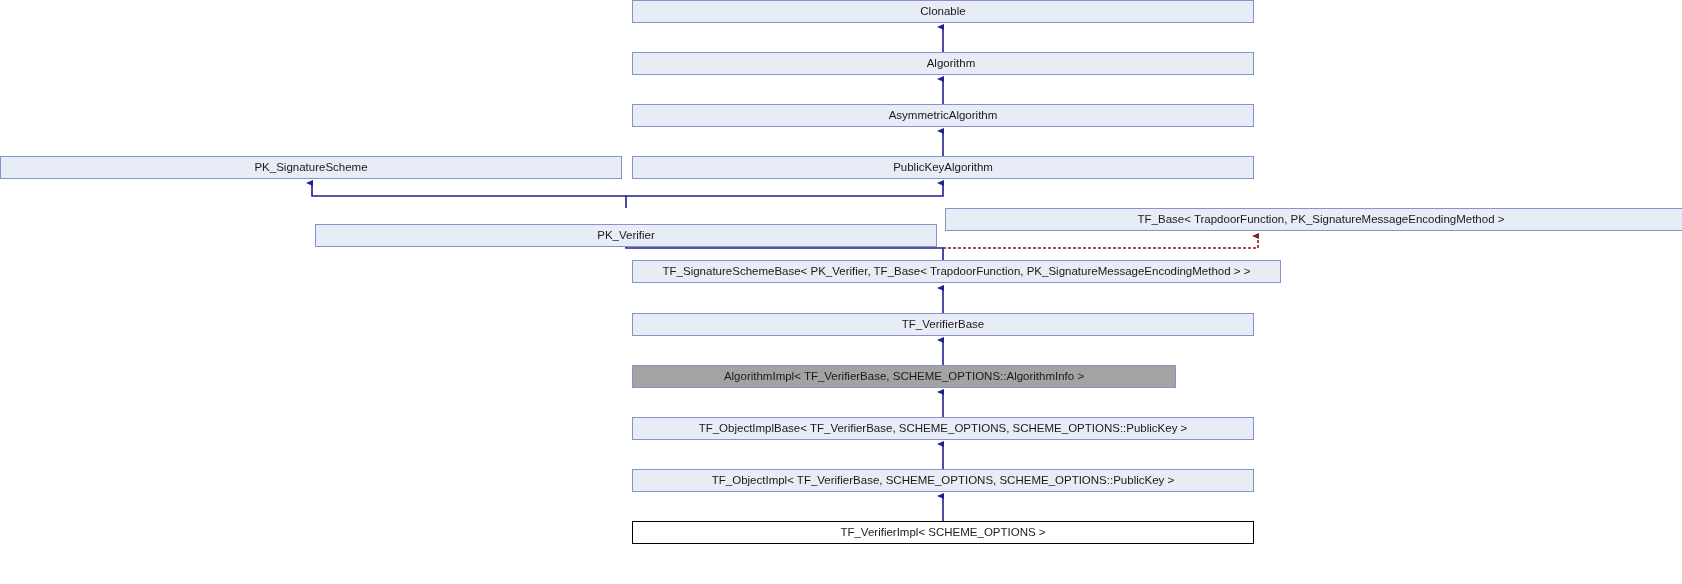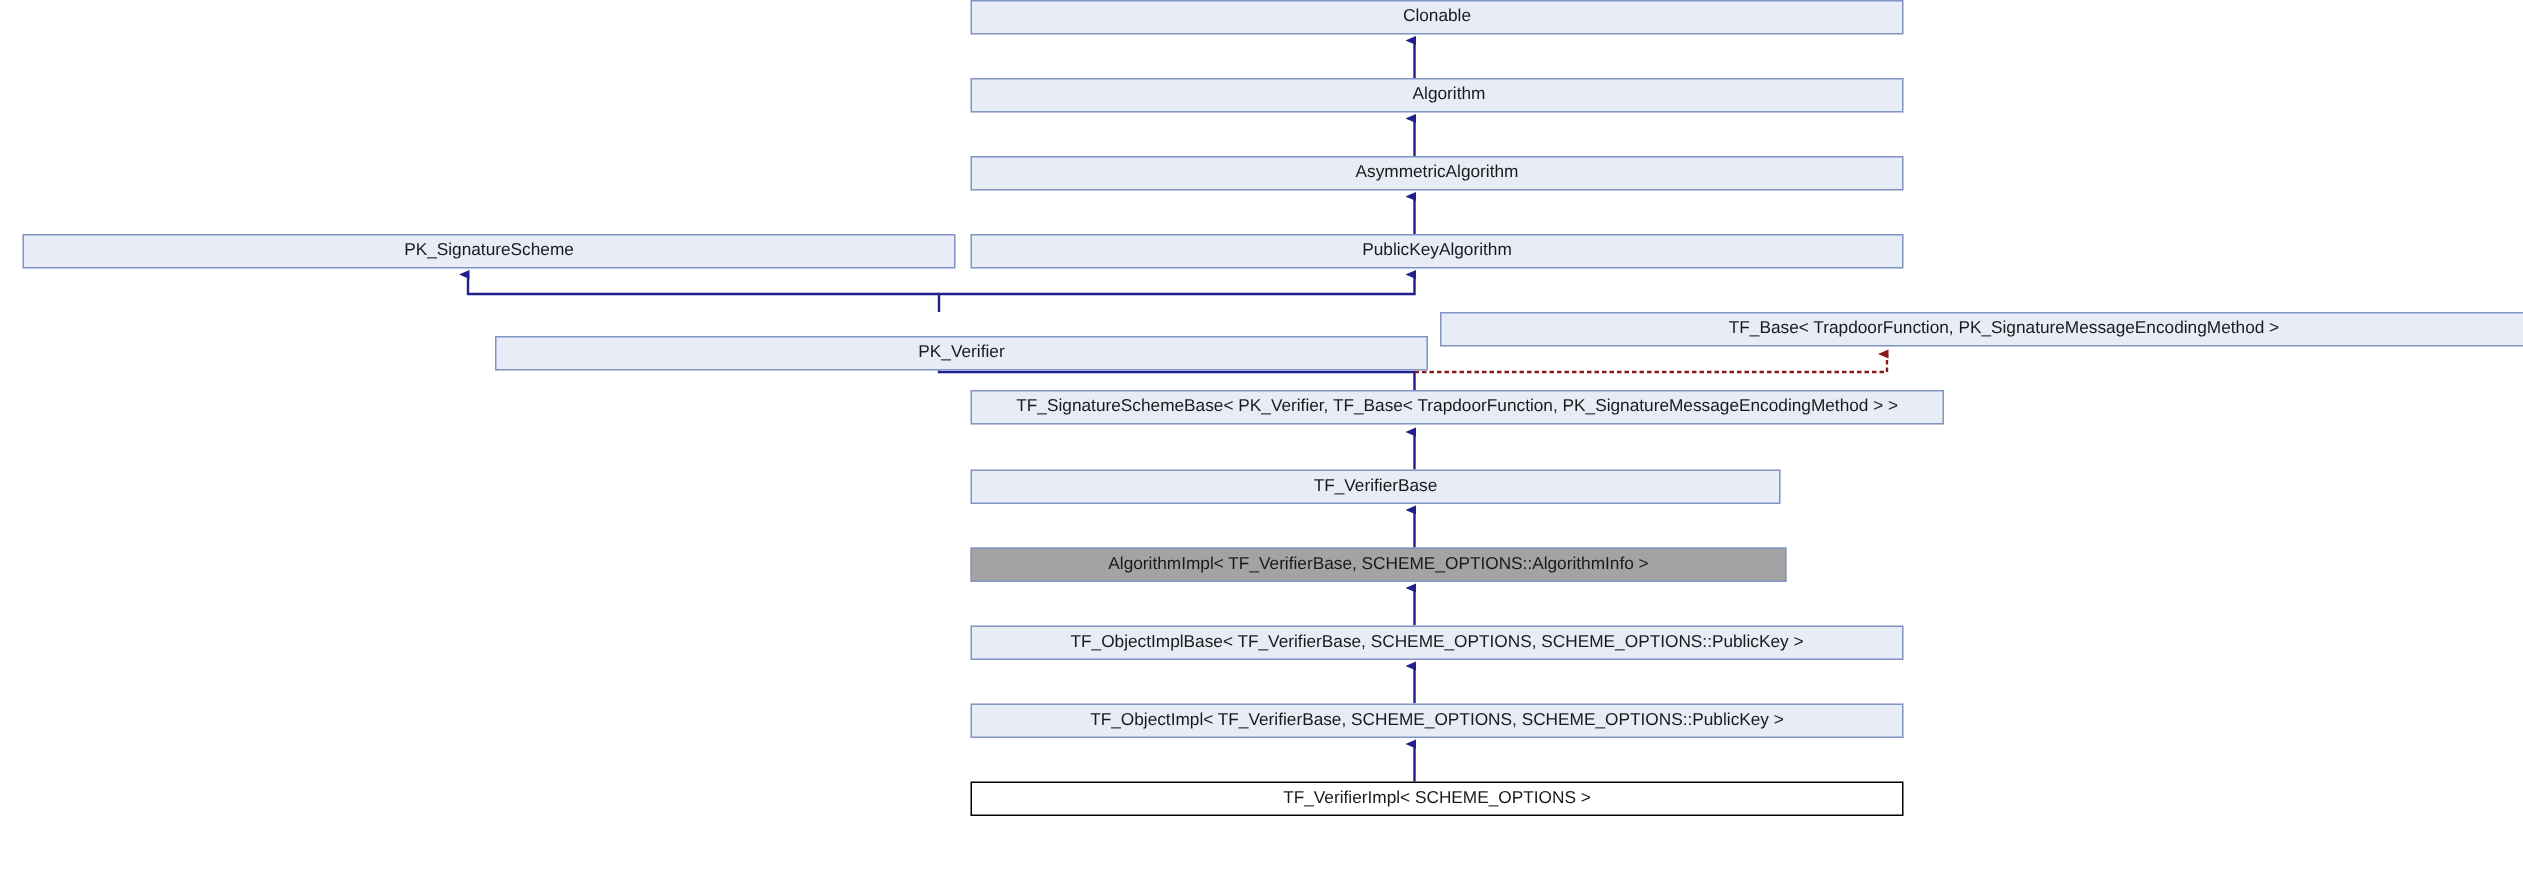--- a/index.html
+++ b/index.html
@@ -33,21 +33,20 @@
     line-height: 21px;
     background: #e7ecf6;
     border: 1px solid #8295c6;
     color: #1a1a1a;
     font-size: 11.5px;
     text-align: center;
     white-space: nowrap;
     overflow: hidden;
     letter-spacing: 0px;
     z-index: 2;
-    margin-left: 15px;
   }
   .node.current {
     background: #ffffff;
     border: 1px solid #000000;
   }
   .node-label {
     display: block;
     width: 100%;
     pointer-events: none;
   }
@@ -141,21 +140,21 @@
   </div>
 
   <div class="node" style="left: 945px; top: 208px; width: 752px; background: rgb(231, 236, 246); border-color: rgb(130, 149, 198); color: rgb(26, 26, 26);">
     <span class="node-label">TF_Base&lt; TrapdoorFunction, PK_SignatureMessageEncodingMethod &gt;</span>
   </div>
 
   <div class="node" style="left: 632px; top: 260px; width: 649px; background: rgb(231, 236, 246); border-color: rgb(130, 149, 198); color: rgb(26, 26, 26);">
     <span class="node-label">TF_SignatureSchemeBase&lt; PK_Verifier, TF_Base&lt; TrapdoorFunction, PK_SignatureMessageEncodingMethod &gt; &gt;</span>
   </div>
 
-  <div class="node" style="left: 632px; top: 313px; width: 540px; background: rgb(231, 236, 246); border-color: rgb(130, 149, 198); color: rgb(26, 26, 26);">
+  <div class="node" style="left: 632px; top: 313px; width: 622px; background: rgb(231, 236, 246); border-color: rgb(130, 149, 198); color: rgb(26, 26, 26);">
     <span class="node-label">TF_VerifierBase</span>
   </div>
 
   <div class="node" style="left: 632px; top: 365px; width: 544px; background: #a3a3a3; border-color: rgb(130, 149, 198); color: rgb(26, 26, 26);">
     <span class="node-label">AlgorithmImpl&lt; TF_VerifierBase, SCHEME_OPTIONS::AlgorithmInfo &gt;</span>
   </div>
 
   <div class="node" style="left: 632px; top: 417px; width: 622px; background: rgb(231, 236, 246); border-color: rgb(130, 149, 198); color: rgb(26, 26, 26);">
     <span class="node-label">TF_ObjectImplBase&lt; TF_VerifierBase, SCHEME_OPTIONS, SCHEME_OPTIONS::PublicKey &gt;</span>
   </div>

